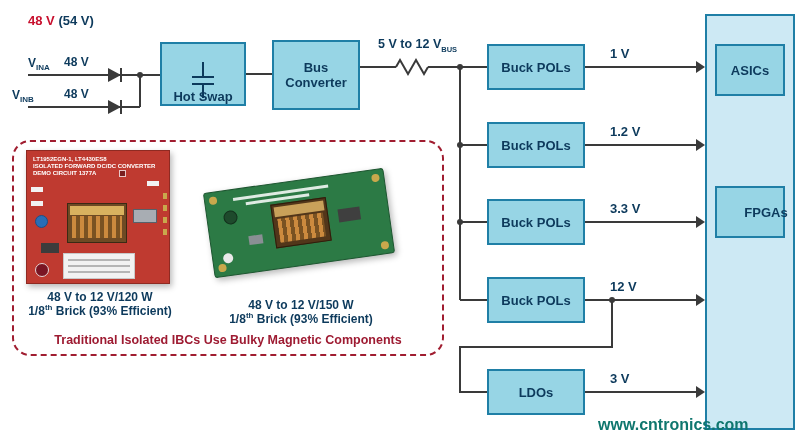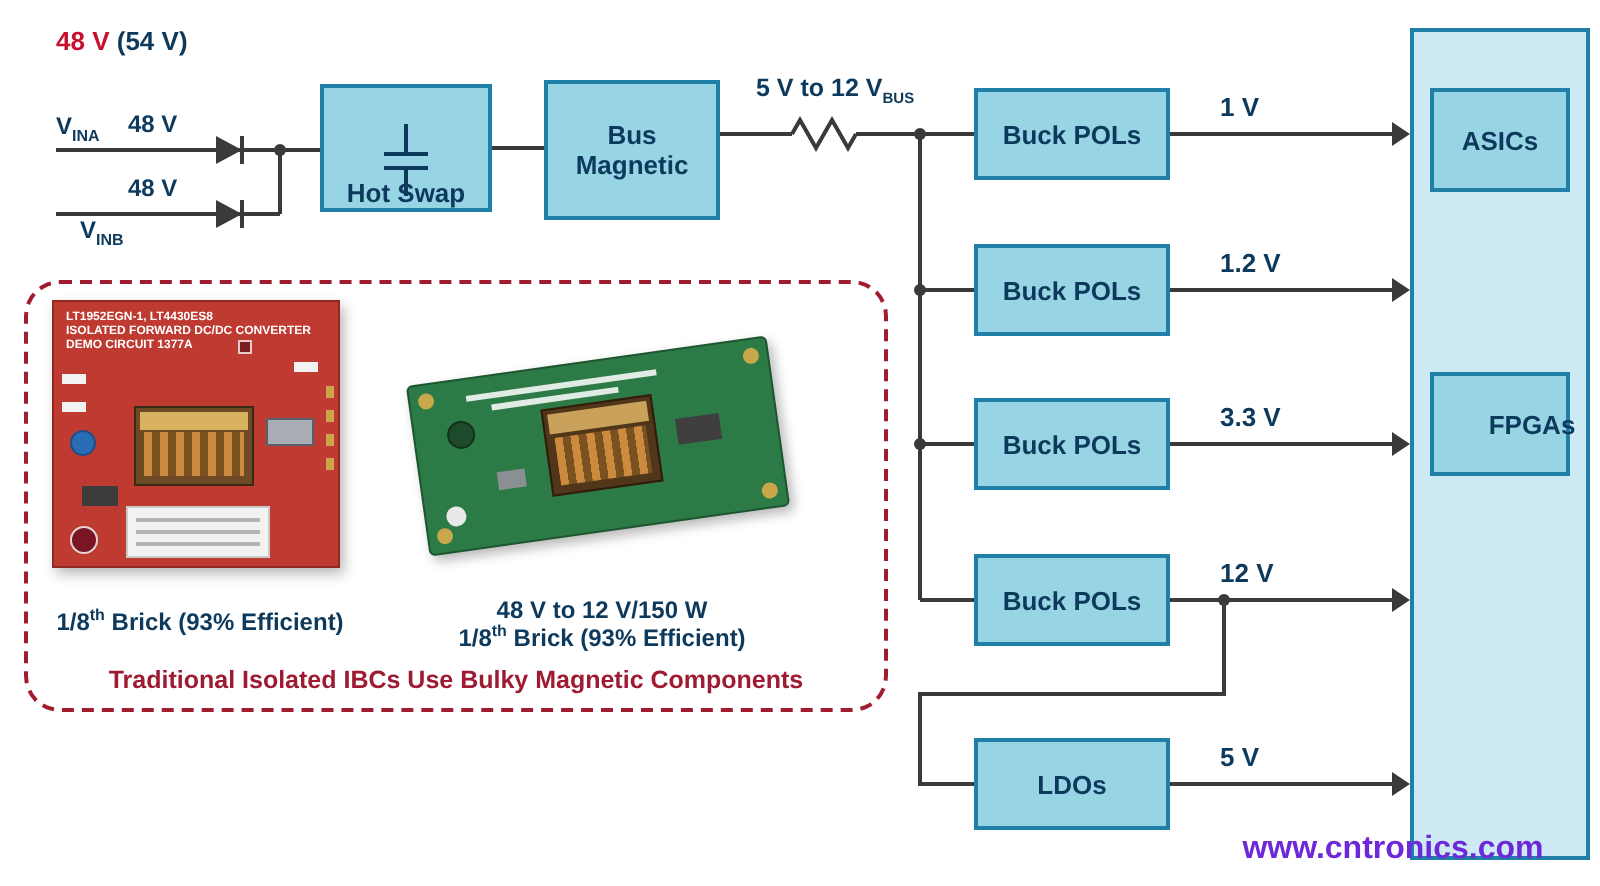--- a/index.html
+++ b/index.html
@@ -20,21 +20,21 @@
   .rail{width:70px;text-align:left;}
   sub,sup{line-height:0;}
   .wires{position:absolute;left:0;top:0;z-index:5;pointer-events:none;}
   .inset{
     position:absolute;left:12px;top:140px;width:432px;height:216px;
     border:2.5px dashed #a01d30;border-radius:18px;box-sizing:border-box;
   }
   .cap{position:absolute;color:#0d3a5c;font-weight:bold;font-size:12px;text-align:center;line-height:14px;}
   .cap sup{font-size:8px;}
   .maincap{position:absolute;color:#9e1b32;font-weight:bold;font-size:12.5px;text-align:center;}
-  .watermark{position:absolute;color:#6d28d9;font-weight:bold;font-size:16px;text-align:center;}
+  .watermark{position:absolute;color:#0f766e;font-weight:bold;font-size:16px;text-align:left;}
   
   .board-red{
     position:absolute;left:26px;top:150px;width:144px;height:134px;background:#bf3a30;
     border:1px solid #8f2a22;box-shadow:2px 3px 6px rgba(0,0,0,.28);box-sizing:border-box;
   }
   .silk{position:absolute;left:6px;top:5px;width:132px;color:#ffffff;font-size:6px;line-height:7px;font-weight:bold;}
   .comp{position:absolute;box-sizing:border-box;}
   .windings{position:absolute;left:4px;top:12px;right:4px;bottom:4px;
     background:repeating-linear-gradient(90deg,#cc8a3e 0 4px,#7a5222 4px 8px);}
   
@@ -49,21 +49,21 @@
 <body>
 
 <div id="canvas">
 
   <div class="box" style="left:160px;top:42px;width:86px;height:64px;align-items:flex-end;padding-top:21px;">
     <span>Hot Swap</span>
   </div>
 
   <div class="box" style="left:272px;top:40px;width:88px;height:70px;flex-direction:column;line-height:15px;">
     <span>Bus</span>
-    <span>Magnetic</span>
+    <span>Converter</span>
   </div>
 
   <div class="box" style="left:487px;top:44px;width:98px;height:46px;">
     <span>Buck POLs</span>
   </div>
   <div class="box" style="left:487px;top:122px;width:98px;height:46px;">
     <span>Buck POLs</span>
   </div>
   <div class="box" style="left:487px;top:199px;width:98px;height:46px;">
     <span>Buck POLs</span>
@@ -128,34 +128,34 @@
   <div class="lbl" style="left:28px;top:13px;">
     <span style="color:#c8102e;">48 V</span>
     <span>(54 V)</span>
   </div>
 
   <div class="lbl" style="left:28px;top:56px;font-size:12px;">
     <span>V</span><sub>INA</sub>
   </div>
   <div class="lbl" style="left:64px;top:55px;font-size:12px;">48 V</div>
 
-  <div class="lbl" style="left:40px;top:88px;font-size:12px;margin-top:20px;">
+  <div class="lbl" style="left:12px;top:88px;font-size:12px;">
     <span>V</span><sub>INB</sub>
   </div>
   <div class="lbl" style="left:64px;top:87px;font-size:12px;">48 V</div>
 
   <div class="lbl" style="left:378px;top:37px;font-size:12.5px;">
     <span>5 V to 12 V</span><sub style="font-size:7.5px;">BUS</sub>
   </div>
 
   <div class="lbl rail" style="left:610px;top:46px;">1 V</div>
   <div class="lbl rail" style="left:610px;top:124px;">1.2 V</div>
   <div class="lbl rail" style="left:610px;top:201px;">3.3 V</div>
   <div class="lbl rail" style="left:610px;top:279px;">12 V</div>
-  <div class="lbl rail" style="left:610px;top:371px;">5 V</div>
+  <div class="lbl rail" style="left:610px;top:371px;">3 V</div>
 
   <div class="inset"></div>
 
   <div class="board-red">
     <div class="silk">
       <div>LT1952EGN-1, LT4430ES8</div>
       <div>ISOLATED FORWARD DC/DC CONVERTER</div>
       <div>DEMO CIRCUIT 1377A</div>
     </div>
     <div class="comp" style="left:92px;top:19px;width:7px;height:7px;background:#7a1f1f;border:1px solid #e8c9c9;"></div>
@@ -193,20 +193,21 @@
       <div class="comp" style="left:64px;top:20px;width:56px;height:44px;background:#52361a;border:1px solid #2e1d0c;">
         <div class="comp" style="left:2px;top:2px;width:50px;height:10px;background:#c9a15a;"></div>
         <div class="windings" style="top:14px;"></div>
       </div>
       <div class="comp" style="left:130px;top:34px;width:22px;height:13px;background:#3f3f3f;"></div>
       <div class="comp" style="left:38px;top:48px;width:14px;height:9px;background:#8a8f94;"></div>
       <div class="comp" style="left:10px;top:62px;width:10px;height:10px;border-radius:50%;background:#e9e9e9;"></div>
     </div>
   </div>
 
+  <div class="cap" style="left:18px;top:290px;width:164px;">48 V to 12 V/120 W</div>
   <div class="cap" style="left:18px;top:304px;width:164px;">
     <span>1/8</span><sup>th</sup><span> Brick (93% Efficient)</span>
   </div>
 
   <div class="cap" style="left:216px;top:298px;width:170px;">48 V to 12 V/150 W</div>
   <div class="cap" style="left:216px;top:312px;width:170px;">
     <span>1/8</span><sup>th</sup><span> Brick (93% Efficient)</span>
   </div>
 
   <div class="maincap" style="left:22px;top:333px;width:412px;">Traditional Isolated IBCs Use Bulky Magnetic Components</div>

